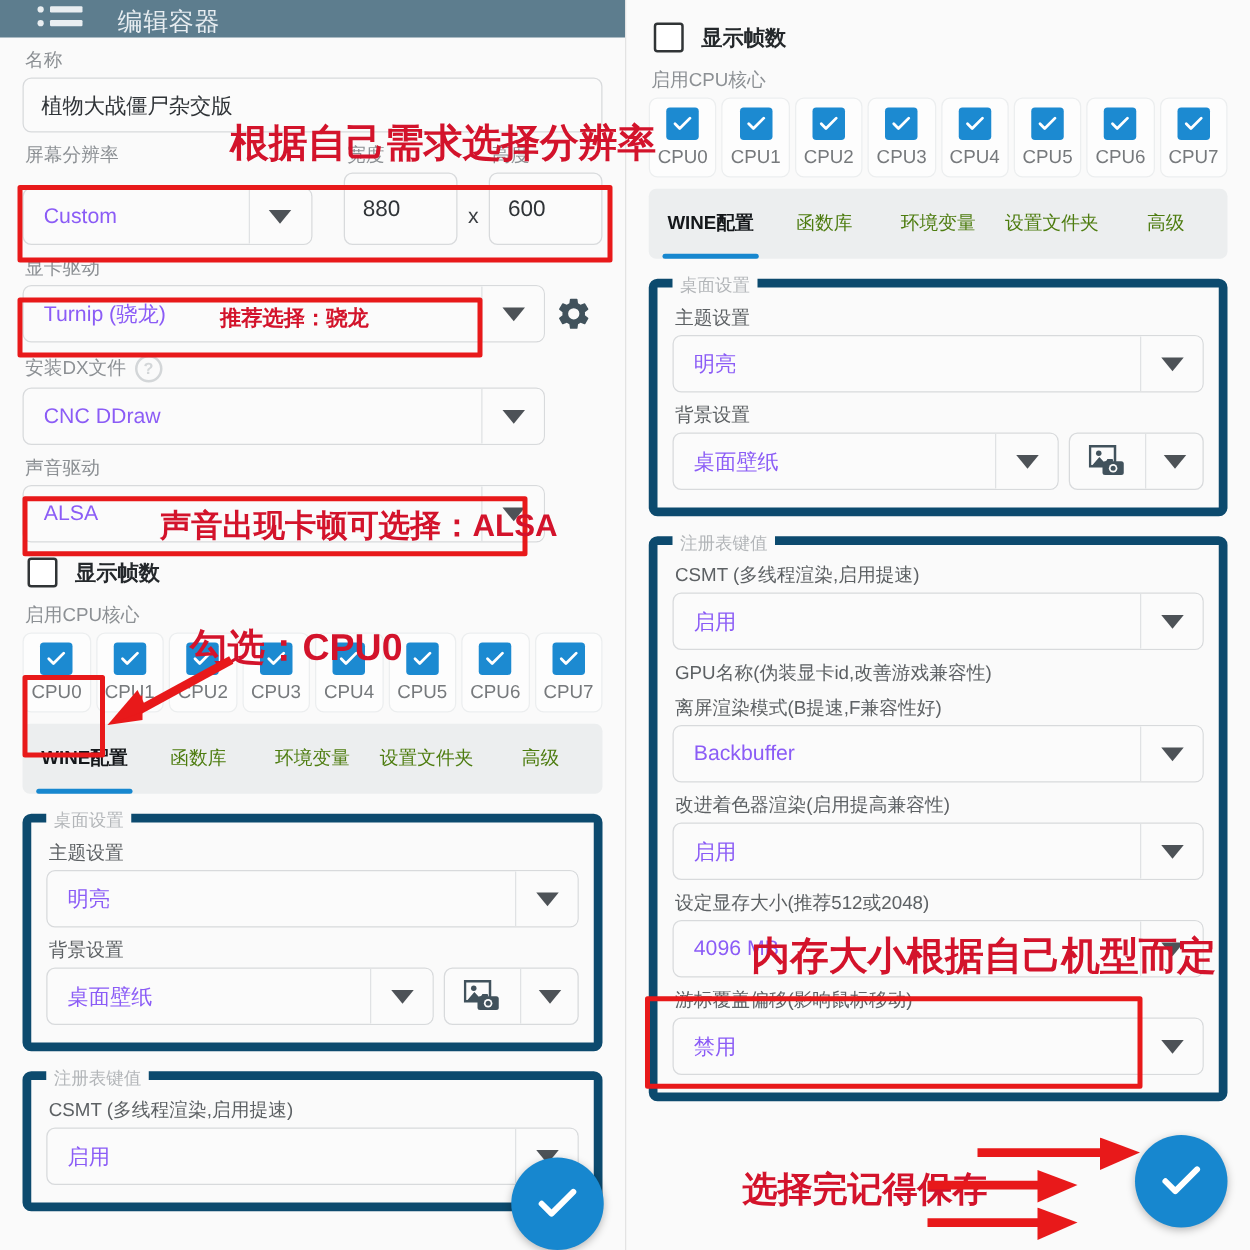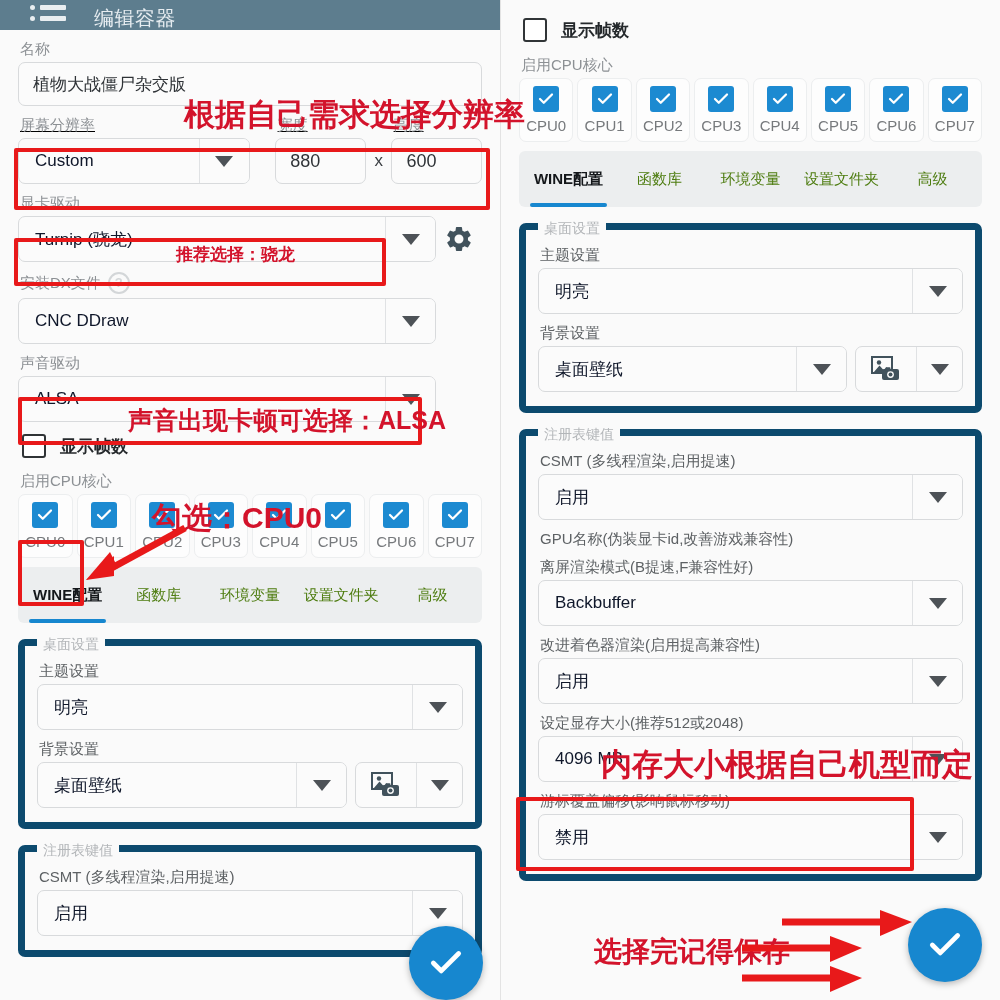--- a/index.html
+++ b/index.html
@@ -46,21 +46,21 @@
   .field {
     display: flex; align-items: stretch;
     height: 46px;
     background: #fbfbfb;
     border: 1px solid #d8dadc;
     border-radius: 7px;
     overflow: hidden;
   }
   .field .val {
     flex: 1; display: flex; align-items: center;
-    padding-left: 16px; font-size: 17px; color: #0f172a;
+    padding-left: 16px; font-size: 17px; color: #8b5cf6;
     white-space: nowrap; overflow: hidden;
   }
   .caret {
     width: 50px; border-left: 1px solid #e0e2e4;
     display: flex; align-items: center; justify-content: center;
     background: #fbfbfb;
   }
   .caret i {
     display: block; width: 0; height: 0;
     border-left: 9px solid transparent; border-right: 9px solid transparent;
@@ -69,21 +69,21 @@
   .textinput {
     height: 44px; background: #fbfbfb; border: 1px solid #d8dadc; border-radius: 7px;
     display: flex; align-items: center; padding-left: 14px;
     font-size: 17px; color: #2f3337;
   }
 
   
   .res-row { display: flex; align-items: flex-end; gap: 0; }
   .res-sel { width: 236px; }
   .res-num {
-    width: 92px; height: 46px; background: #fbfbfb; border: 1px solid #d8dadc;
+    width: 92px; height: 58px; background: #fbfbfb; border: 1px solid #d8dadc;
     border-radius: 7px; display: flex; align-items: center; padding-left: 14px;
     font-size: 18px; color: #2f3337;
   }
   .xsep { width: 26px; text-align: center; font-size: 17px; color: #3a3e42; line-height: 46px; }
 
   
   .gear { width: 46px; display: flex; align-items: center; justify-content: center; }
 
   
   .help {
@@ -190,21 +190,21 @@
           </div>
       </div>
       <div class="appbar-title">编辑容器</div>
     </div>
 
     <div class="content">
 
       <div class="lbl">名称</div>
       <div class="textinput">植物大战僵尸杂交版</div>
 
-      <div style="display:flex;align-items:flex-end;text-decoration:underline;">
+      <div style="display:flex;align-items:flex-end;">
         <div style="width:236px;">
           <div class="lbl">屏幕分辨率</div>
         </div>
         <div style="width:26px;"></div>
         <div style="width:92px;">
           <div class="lbl">宽度</div>
         </div>
         <div style="width:26px;"></div>
         <div style="width:92px;">
           <div class="lbl">高度</div>

